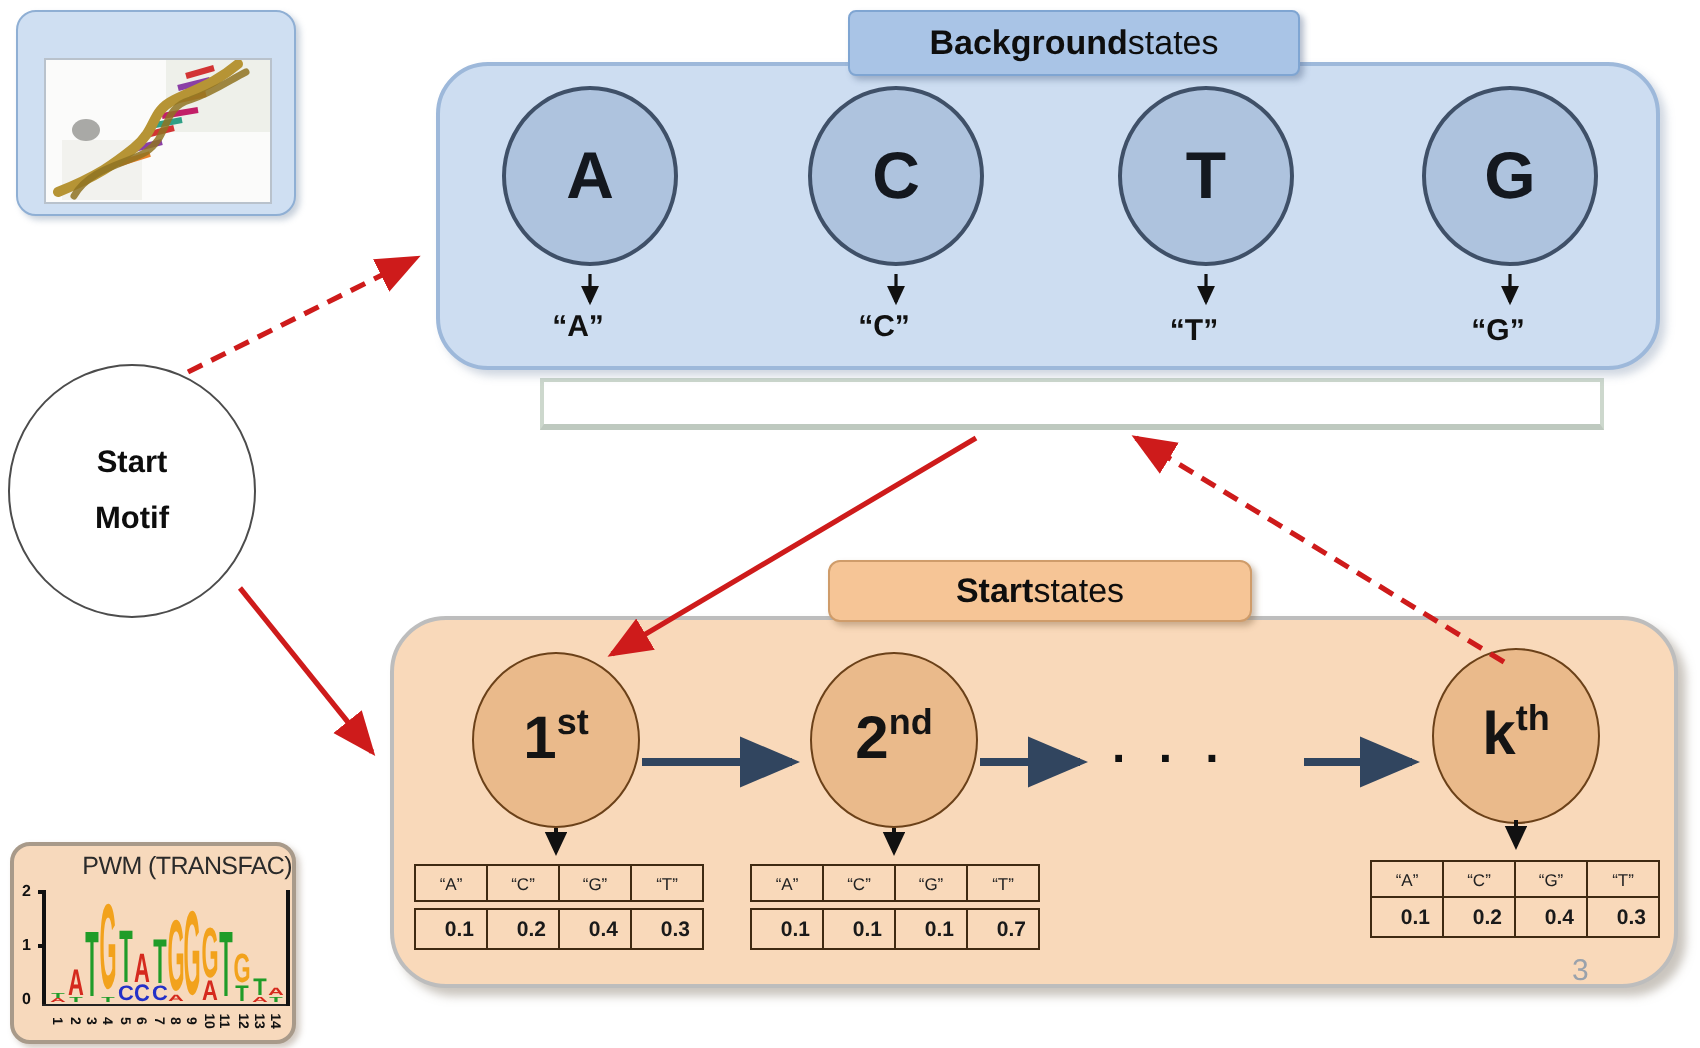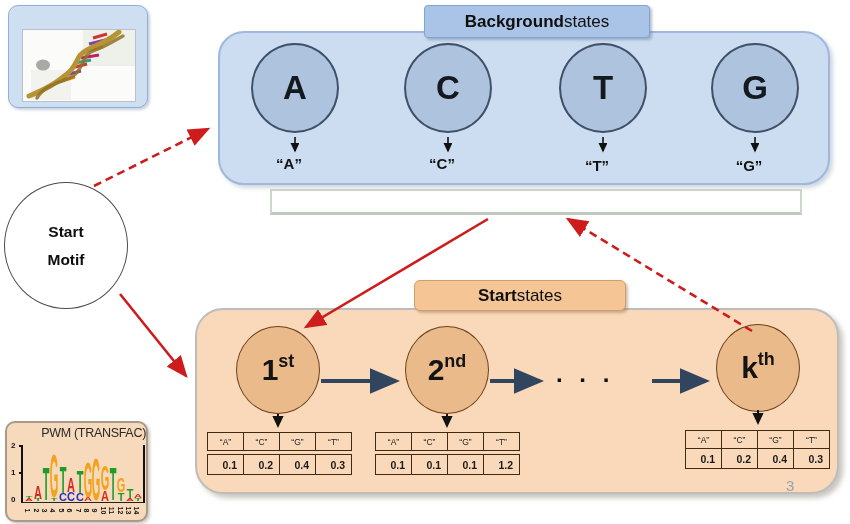--- a/index.html
+++ b/index.html
@@ -235,21 +235,21 @@
     <div class="trow thead">
       <div class="tcell">“A”</div>
       <div class="tcell">“C”</div>
       <div class="tcell">“G”</div>
       <div class="tcell">“T”</div>
     </div>
     <div class="trow tvals">
       <div class="tcell">0.1</div>
       <div class="tcell">0.1</div>
       <div class="tcell">0.1</div>
-      <div class="tcell">1.2</div>
+      <div class="tcell">0.7</div>
     </div>
   </div>
 
   <div class="etable" style="left:685px; top:430px;">
     <div class="trow thead">
       <div class="tcell">“A”</div>
       <div class="tcell">“C”</div>
       <div class="tcell">“G”</div>
       <div class="tcell">“T”</div>
     </div>

